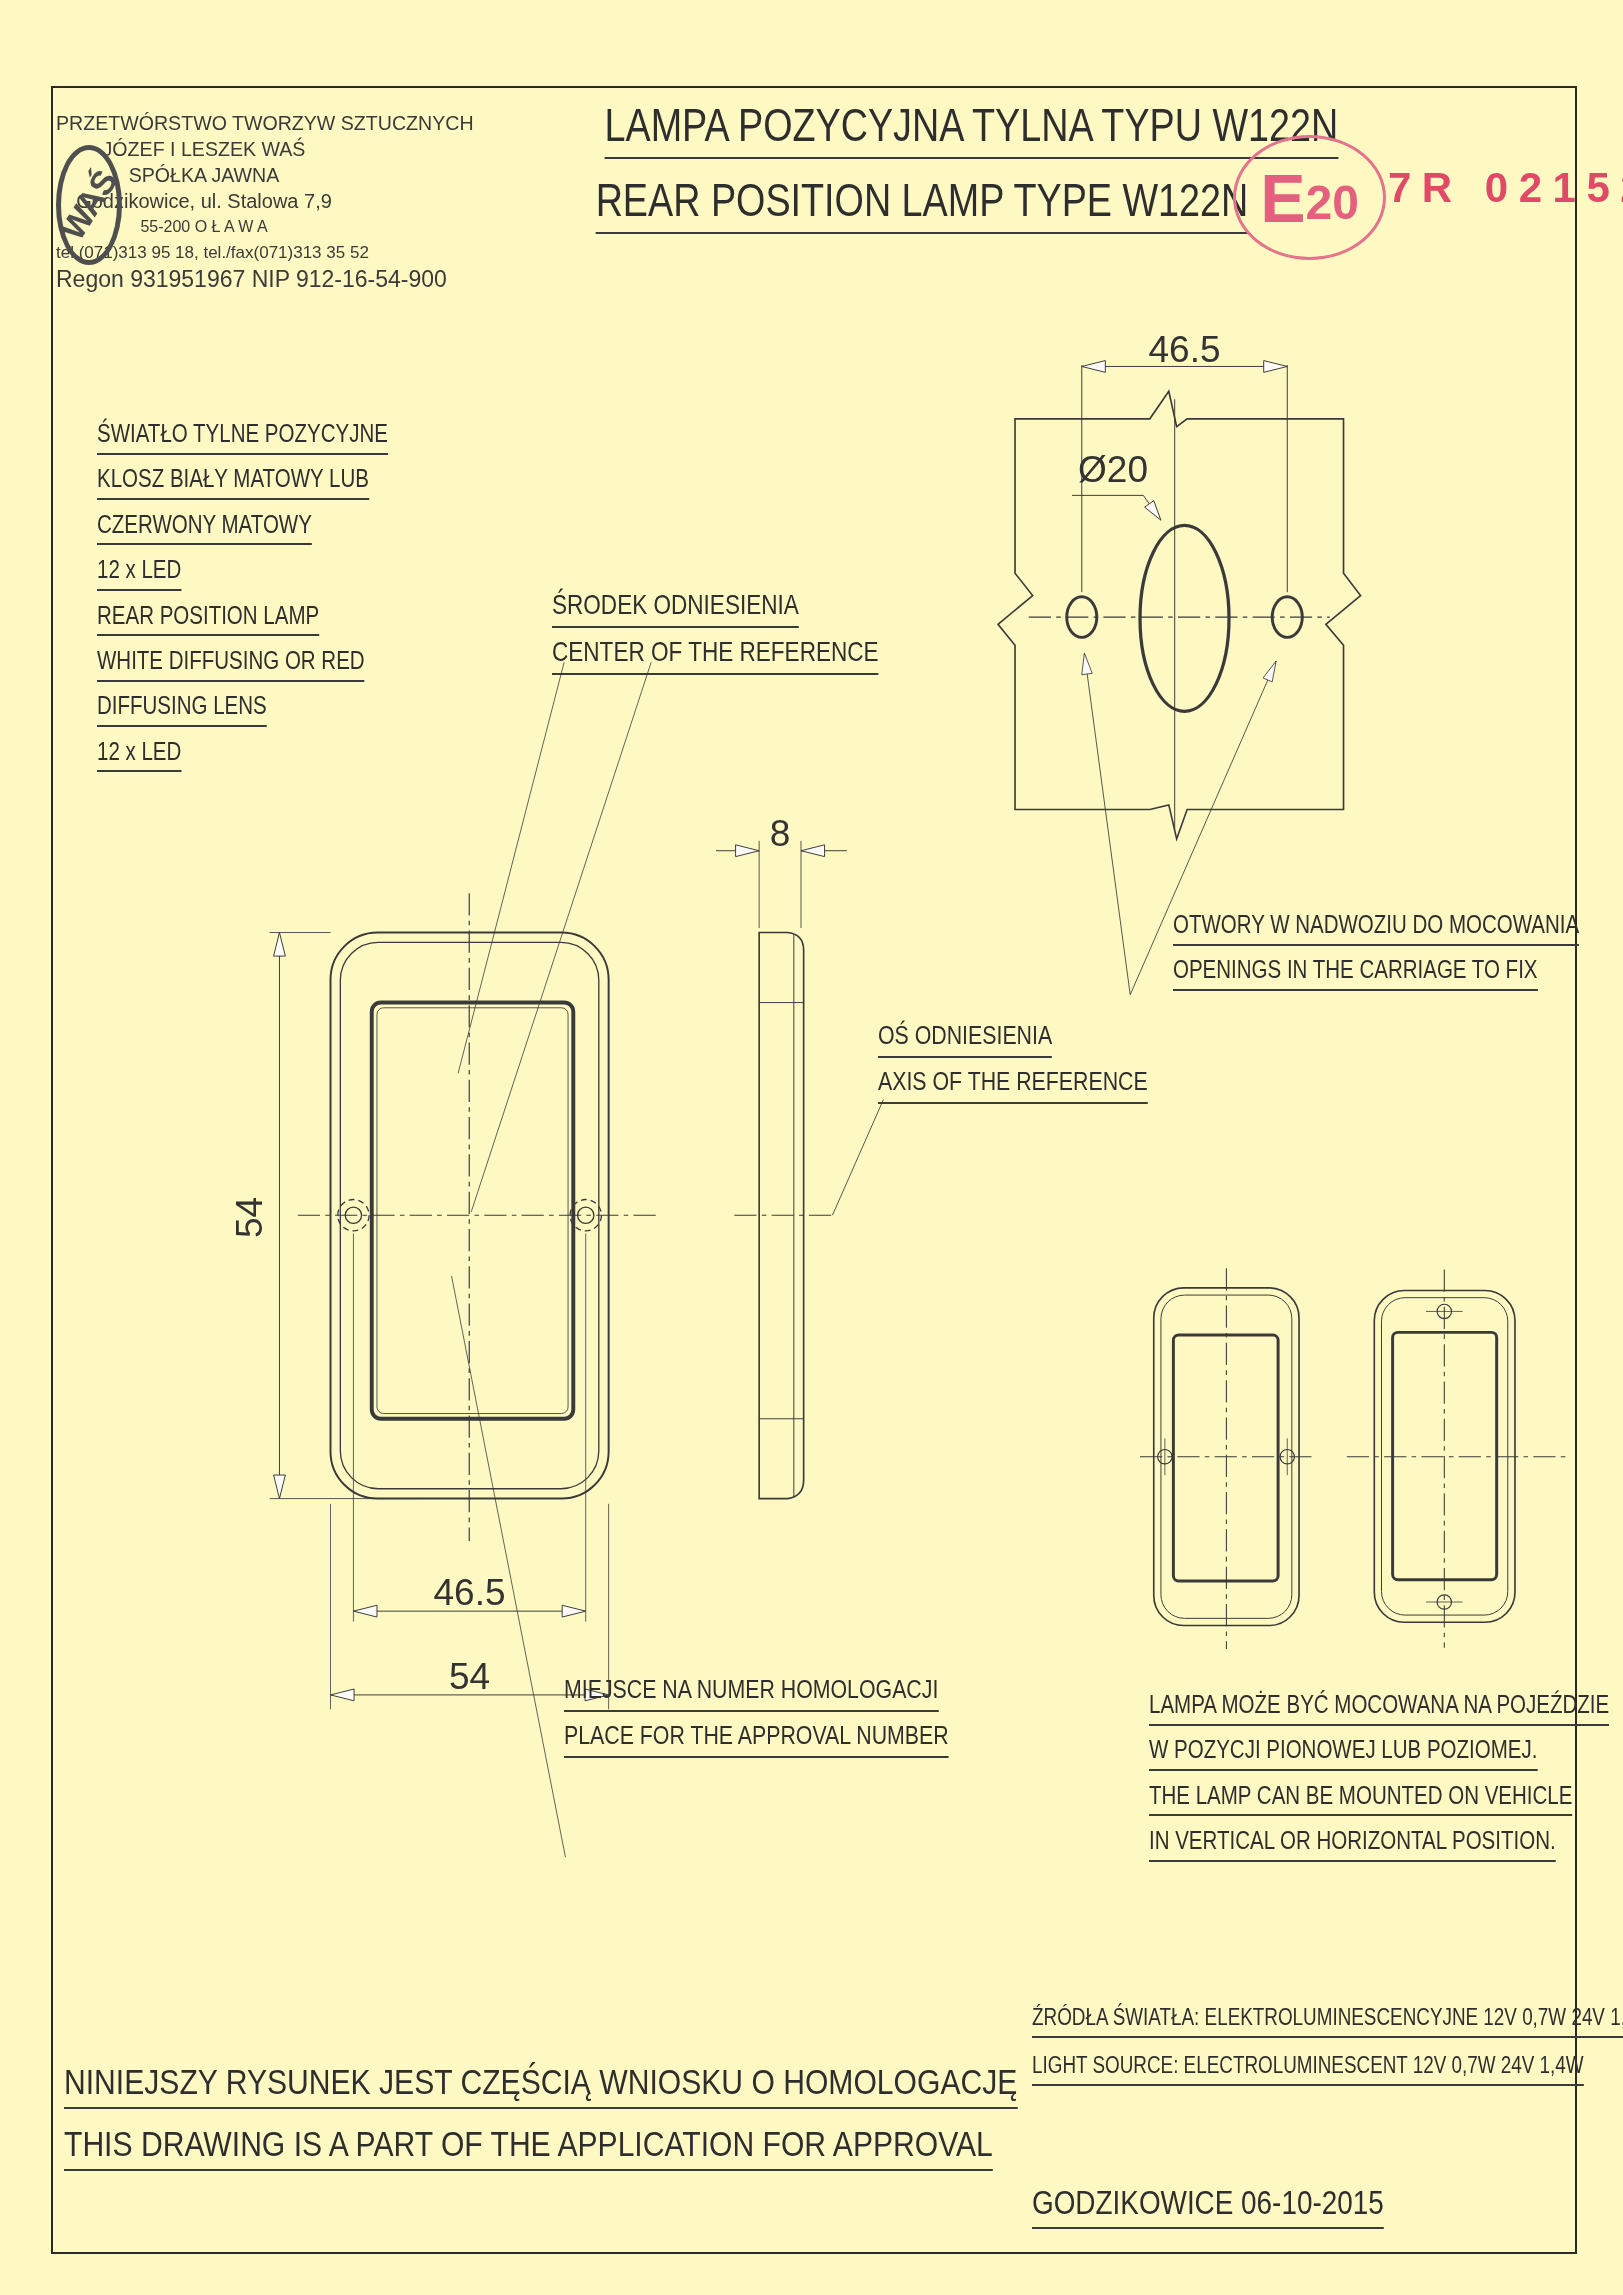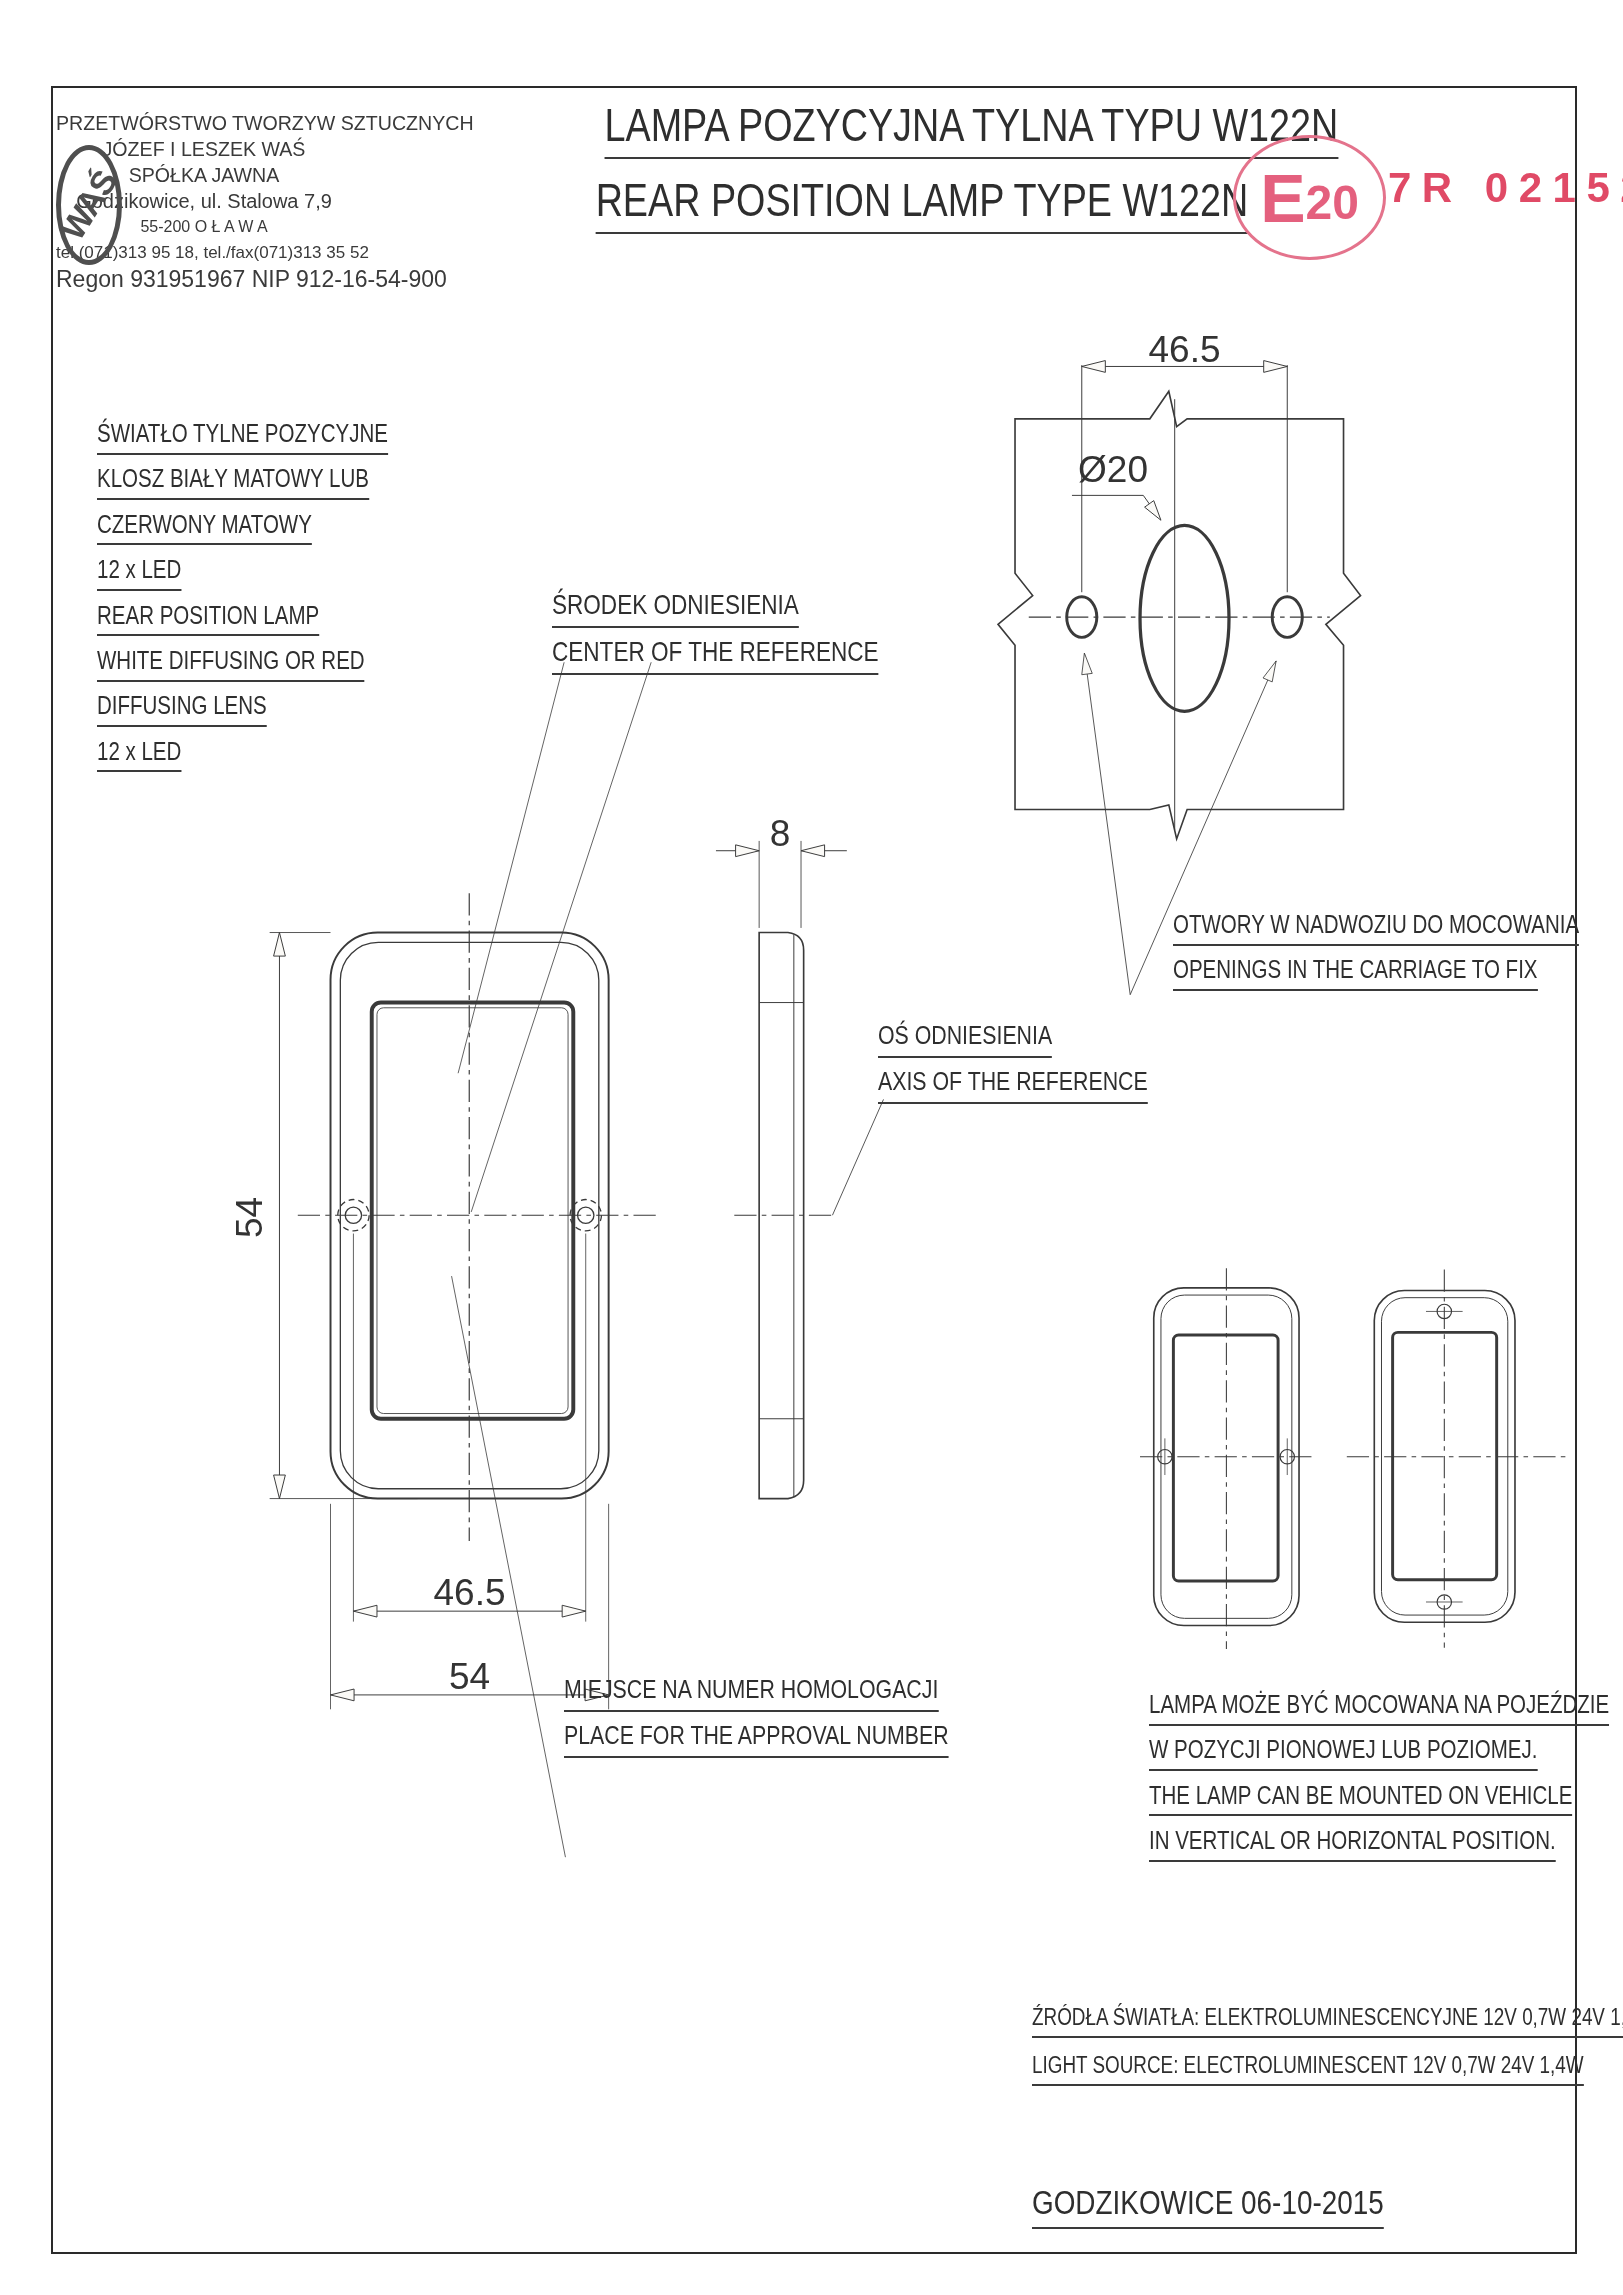--- a/index.html
+++ b/index.html
@@ -1,16 +1,16 @@
 <!DOCTYPE html>
 <html style="font-size:10.5px"><head>
 <meta charset="utf-8">
 <style>
   html,body{margin:0;padding:0;background:#e8e8e6;}
-  .page{position:relative;width:1623px;height:2295px;background:#ffffff;
+  .page{position:relative;width:1623px;height:2295px;background:#fef9c3;
         font-family:"Liberation Sans",sans-serif;color:#2e2e2e;overflow:hidden;}
   .abs{position:absolute;}
   
   .cx{display:inline-block;transform:scaleX(.82);transform-origin:0 50%;white-space:nowrap;}
   .cxc{display:inline-block;transform:scaleX(.82);transform-origin:50% 50%;white-space:nowrap;}
   .u{border-bottom:2px solid #3a3a3a;padding-bottom:4.6px;}
   .frame{position:absolute;left:51px;top:86px;width:1522px;height:2164px;border:2.6px solid #2a2a2a;}
   svg{position:absolute;left:0;top:0;}
   
   .co{left:56px;top:110px;width:296px;text-align:center;line-height:26px;color:#3a3a3a;}
@@ -187,20 +187,24 @@
   <div class="abs dimtxt" style="left:404px;top:1572px;width:131px">46.5</div>
   <div class="abs dimtxt" style="left:404px;top:1656px;width:131px">54</div>
 
   <div class="abs" style="left:1149px;top:1690px">
     <div class="line38"><span class="cx u">LAMPA MOŻE BYĆ MOCOWANA NA POJEŹDZIE</span></div>
     <div class="line38"><span class="cx u">W POZYCJI PIONOWEJ LUB POZIOMEJ.</span></div>
     <div class="line38"><span class="cx u">THE LAMP CAN BE MOUNTED ON VEHICLE</span></div>
     <div class="line38"><span class="cx u">IN VERTICAL OR HORIZONTAL POSITION.</span></div>
   </div>
 
+  <div class="abs" style="left:64px;top:2062px">
+    <div class="foot"><span class="cx u" style="transform:scaleX(.86)">NINIEJSZY RYSUNEK JEST CZĘŚCIĄ WNIOSKU O  HOMOLOGACJĘ</span></div>
+    <div class="foot"><span class="cx u" style="transform:scaleX(.86)">THIS DRAWING IS A PART OF THE APPLICATION FOR  APPROVAL</span></div>
+  </div>
 
   <div class="abs" style="left:1032px;top:2004px">
     <div class="src"><span class="cx u">ŹRÓDŁA ŚWIATŁA: ELEKTROLUMINESCENCYJNE  12V 0,7W  24V  1,4W</span></div>
     <div class="src"><span class="cx u">LIGHT SOURCE: ELECTROLUMINESCENT  12V 0,7W  24V  1,4W</span></div>
   </div>
 
   <div class="abs" style="left:1032px;top:2183px;font-size:34px">
     <span class="cx u">GODZIKOWICE  06-10-2015</span>
   </div>
 

